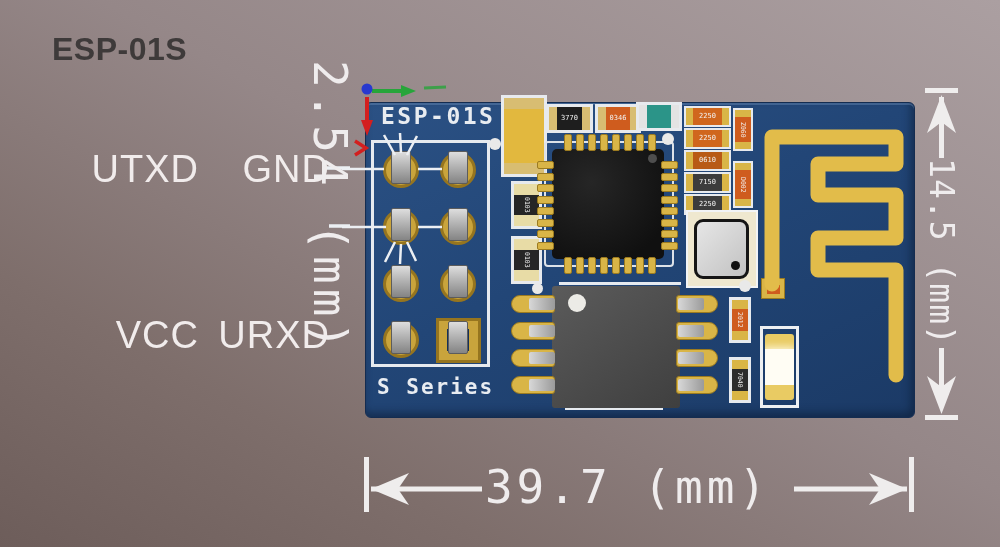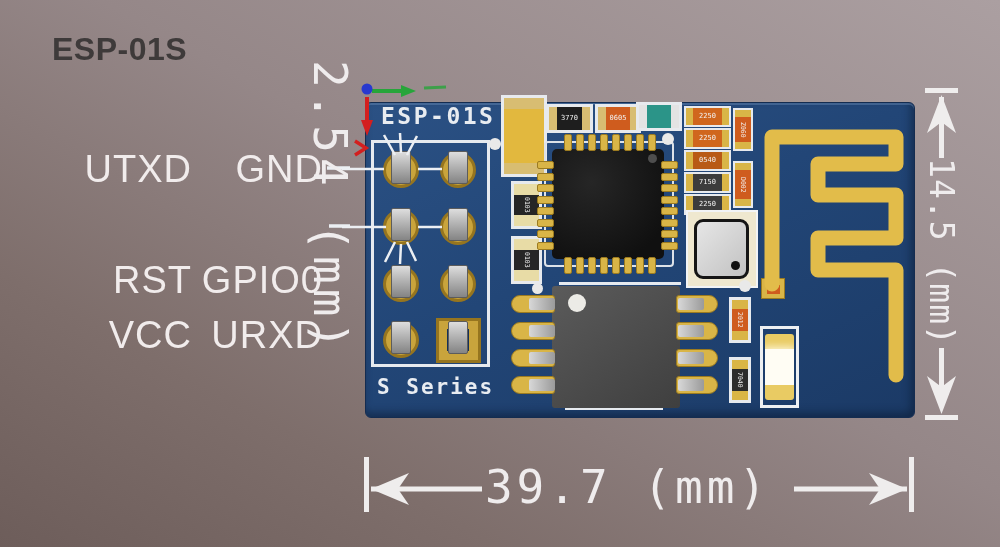--- a/index.html
+++ b/index.html
@@ -4,21 +4,21 @@
 <style>
   html,body{margin:0;padding:0;background:#777;}
   #stage{position:relative;width:1000px;height:547px;overflow:hidden;
          background:linear-gradient(to left bottom,#ab9fa1 0%,#958788 45%,#7e6e6b 75%,#6d5d5a 100%);
          font-family:"Liberation Sans",sans-serif;text-decoration:underline;}
   .abs{position:absolute;box-sizing:border-box;}
   
   .page-title{left:52px;top:30px;font:bold 32px/38px "Liberation Sans",sans-serif;
               color:#3e3a3a;letter-spacing:.5px;}
   
-  .pinrow{left:0;width:323px;display:flex;justify-content:flex-end;align-items:flex-end;
+  .pinrow{left:7px;width:323px;display:flex;justify-content:flex-end;align-items:flex-end;
           font:400 38px/40px "Liberation Sans",sans-serif;color:#f1ecec;letter-spacing:1px;}
   .pinrow .c1{text-align:right;white-space:pre;}
   .pinrow .c2{width:131px;text-align:right;white-space:pre;}
   
   .dim{color:#efeced;font-family:"DejaVu Sans Mono",monospace;white-space:pre;}
   .dim-left{left:170px;top:181px;width:320px;height:52px;line-height:52px;font-size:46px;
             letter-spacing:5px;text-align:center;transform:rotate(90deg);}
   .dim-right{left:841px;top:232px;width:200px;height:40px;line-height:40px;font-size:33px;
              letter-spacing:1px;text-align:center;transform:rotate(90deg);}
   .dim-bottom{left:455px;top:461px;width:345px;height:52px;line-height:52px;font-size:46px;
@@ -85,24 +85,20 @@
 <div id="stage">
 
   <div class="abs page-title txt">ESP-01S</div>
 
   <div class="abs pinrow txt" style="top:149px">
     <span class="c1">UTXD</span>
     <span class="c2">GND</span>
   </div>
   <div class="abs pinrow txt" style="top:204px">
   </div>
-  <div class="abs pinrow txt" style="top:260px">
-    <span class="c1">RST</span>
-    <span class="c2">GPIO0</span>
-  </div>
   <div class="abs pinrow txt" style="top:315px">
     <span class="c1">VCC</span>
     <span class="c2">URXD</span>
   </div>
 
   <div class="abs board"></div>
   <div class="abs silk silk-name">ESP-01S</div>
   <div class="abs silk silk-series">S Series</div>
   <div class="abs header-rect"></div>
 
@@ -111,42 +107,42 @@
     <div class="cbody" style="background:#e2b83e"></div>
     <div class="cpad tan"></div>
   </div>
   <div class="chip h" style="left:546px;top:104px;width:47px;height:29px">
     <div class="cpad tan"></div>
     <div class="cbody" style="background:#1e1e1e">3770</div>
     <div class="cpad tan"></div>
   </div>
   <div class="chip h" style="left:595px;top:104px;width:46px;height:29px">
     <div class="cpad tan"></div>
-    <div class="cbody" style="background:#cf5c1e">0605</div>
+    <div class="cbody" style="background:#cf5c1e">0346</div>
     <div class="cpad tan"></div>
   </div>
   <div class="chip h" style="left:636px;top:102px;width:46px;height:29px">
     <div class="cpad silverpad"></div>
     <div class="cbody" style="background:#2b9488"></div>
     <div class="cpad silverpad"></div>
   </div>
 
   <div class="chip h" style="left:684px;top:106px;width:47px;height:21px;padding:2px">
     <div class="cpad gold" style="width:7px"></div>
     <div class="cbody" style="background:#d0661d">2250</div>
     <div class="cpad gold" style="width:7px"></div>
   </div>
   <div class="chip h" style="left:684px;top:128px;width:47px;height:21px;padding:2px">
     <div class="cpad gold" style="width:7px"></div>
     <div class="cbody" style="background:#d0661d">2250</div>
     <div class="cpad gold" style="width:7px"></div>
   </div>
   <div class="chip h" style="left:684px;top:150px;width:47px;height:21px;padding:2px">
     <div class="cpad gold" style="width:7px"></div>
-    <div class="cbody" style="background:#b85a16">0540</div>
+    <div class="cbody" style="background:#b85a16">0610</div>
     <div class="cpad gold" style="width:7px"></div>
   </div>
   <div class="chip h" style="left:684px;top:172px;width:47px;height:21px;padding:2px">
     <div class="cpad gold" style="width:7px"></div>
     <div class="cbody" style="background:#3c3c3c">7150</div>
     <div class="cpad gold" style="width:7px"></div>
   </div>
   <div class="chip h" style="left:684px;top:194px;width:47px;height:21px;padding:2px">
     <div class="cpad gold" style="width:7px"></div>
     <div class="cbody" style="background:#3c3c3c">2250</div>

